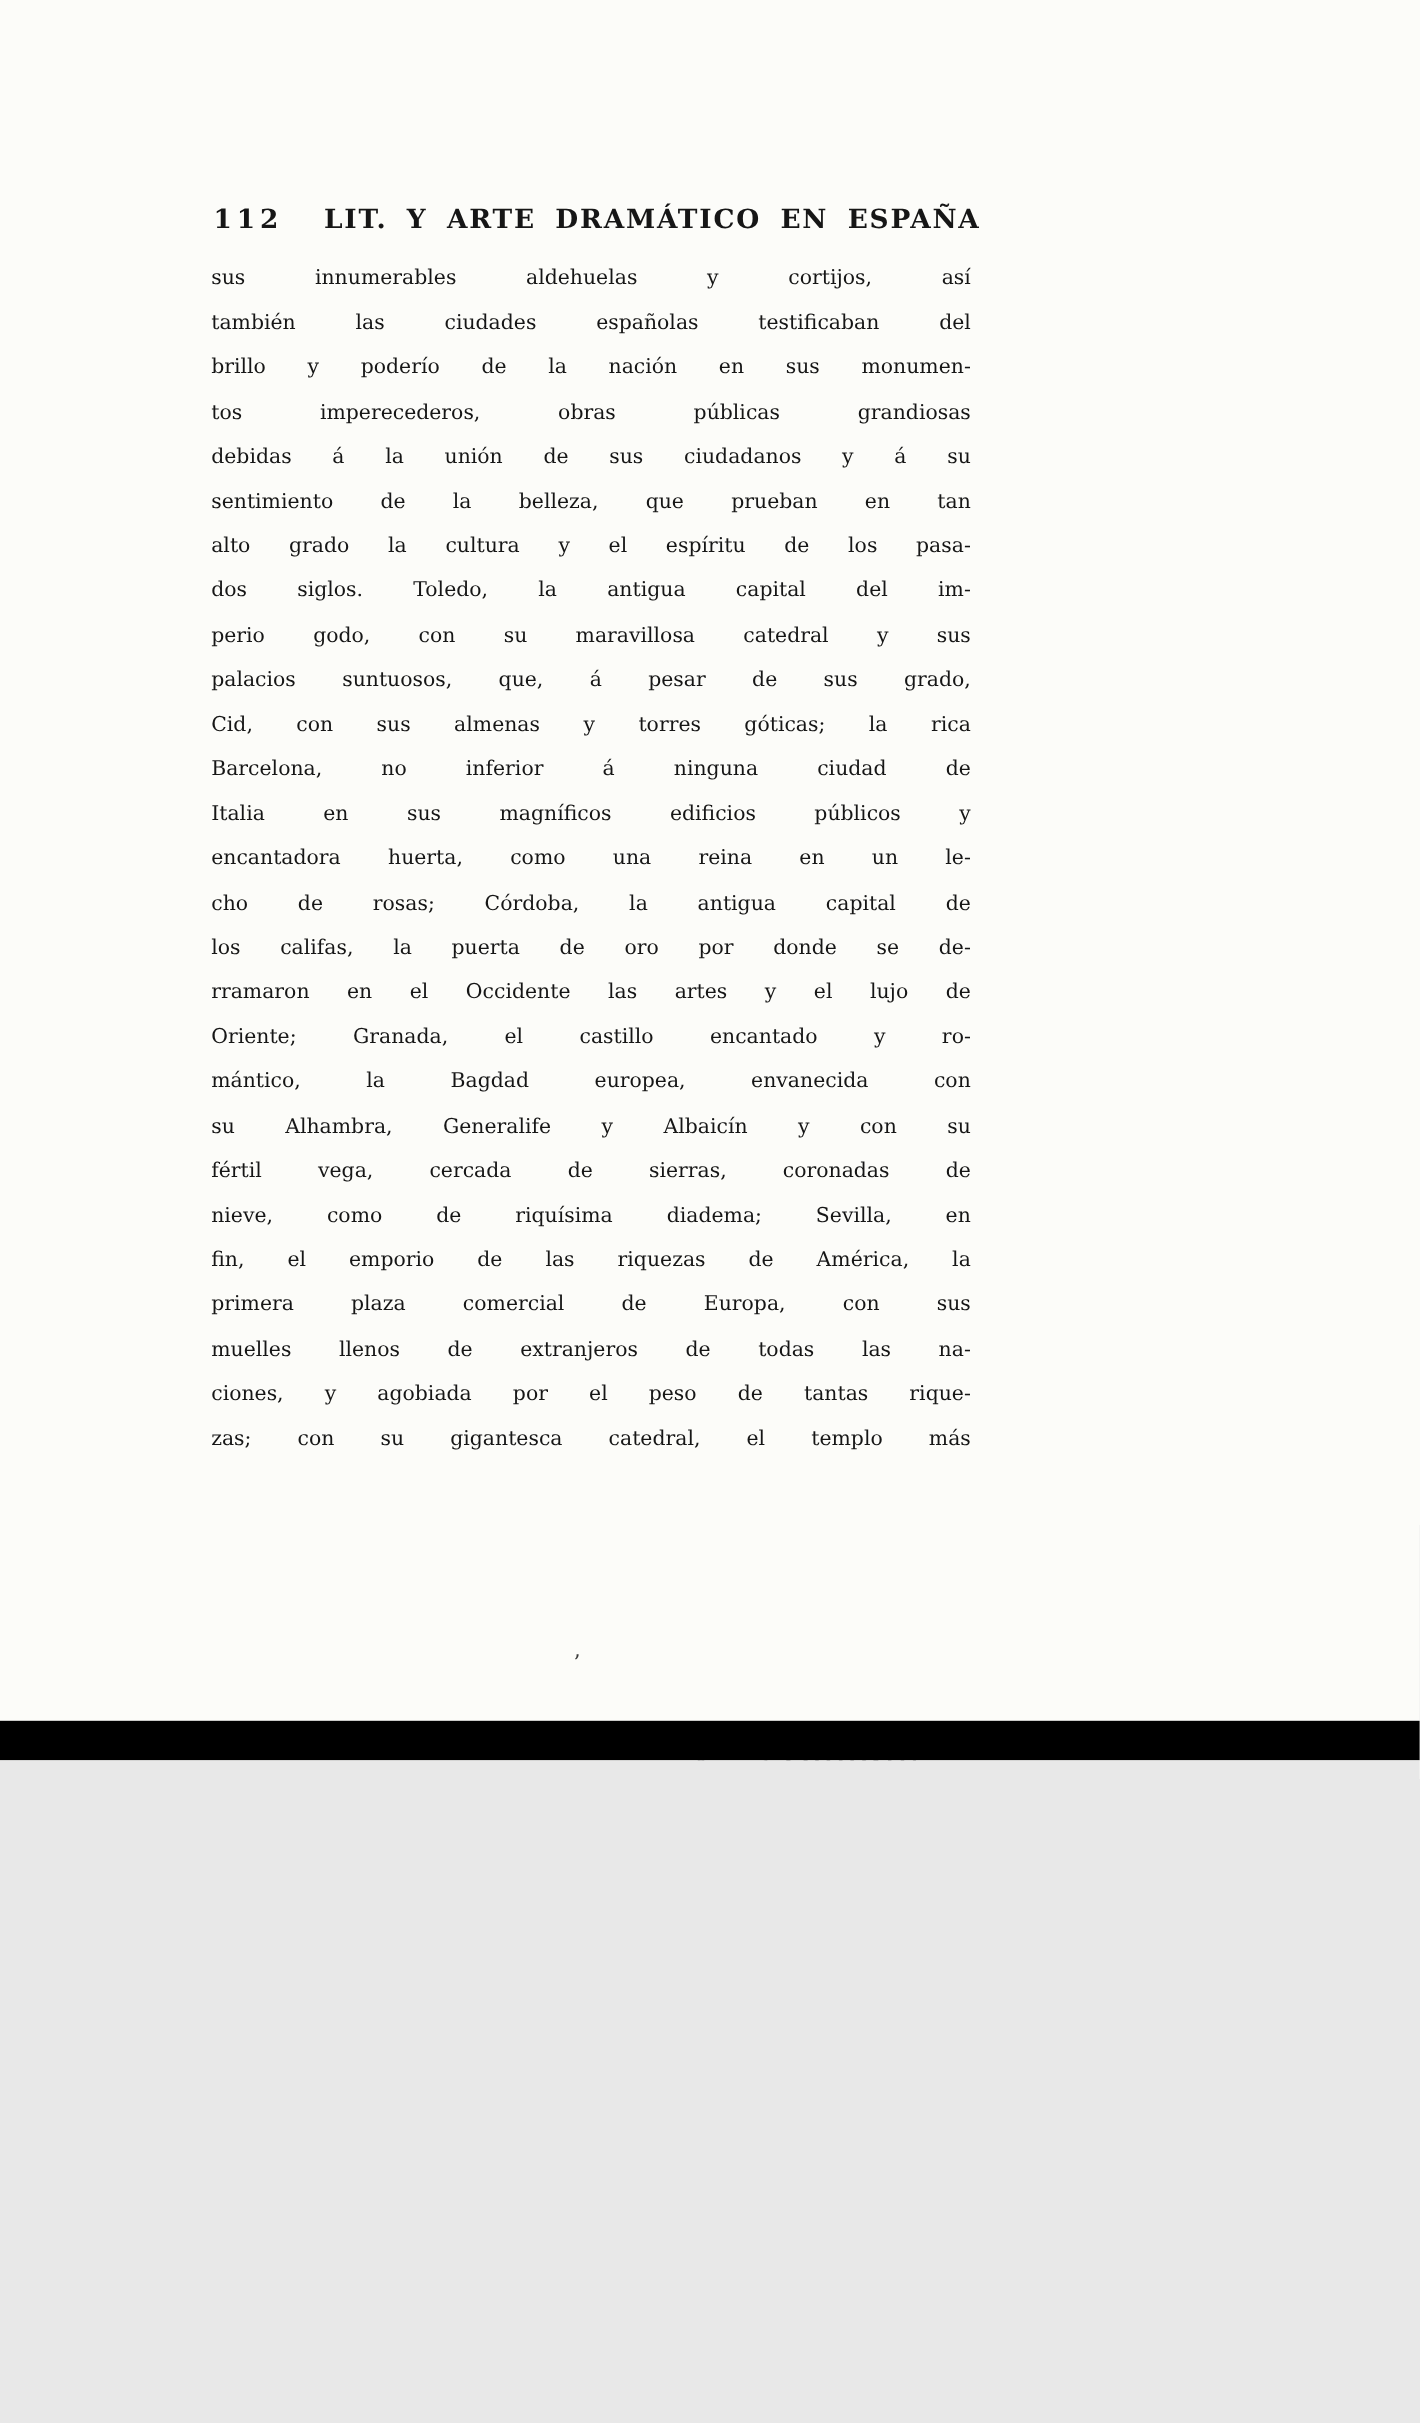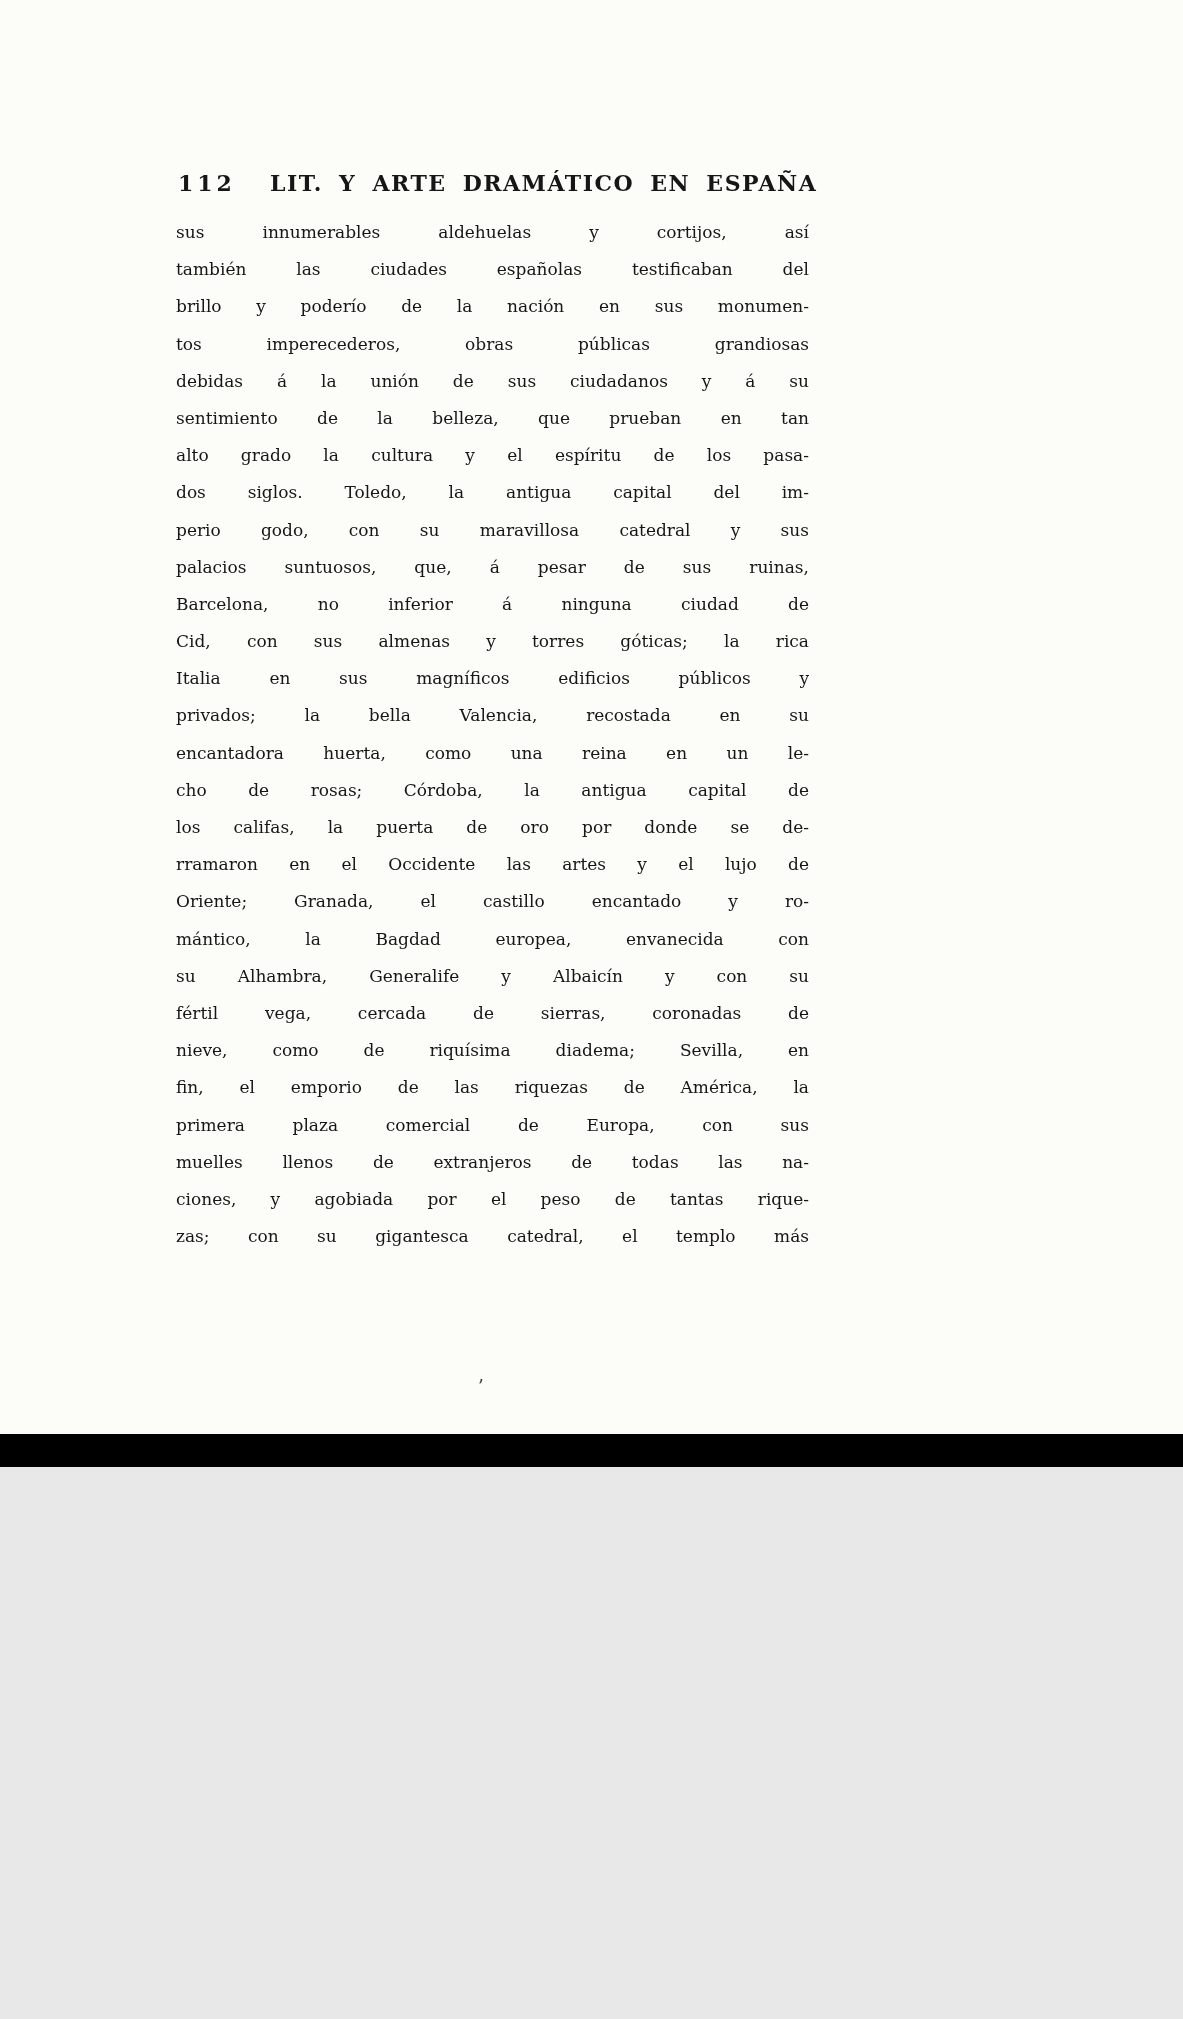--- a/index.html
+++ b/index.html
@@ -108,25 +108,24 @@
   <div class="body-text">
       <div class="line">sus innumerables aldehuelas y cortijos, así</div>
       <div class="line">también las ciudades españolas testificaban del</div>
       <div class="line">brillo y poderío de la nación en sus monumen-</div>
       <div class="line">tos imperecederos, obras públicas grandiosas</div>
       <div class="line">debidas á la unión de sus ciudadanos y á su</div>
       <div class="line">sentimiento de la belleza, que prueban en tan</div>
       <div class="line">alto grado la cultura y el espíritu de los pasa-</div>
       <div class="line">dos siglos. Toledo, la antigua capital del im-</div>
       <div class="line">perio godo, con su maravillosa catedral y sus</div>
-      <div class="line">palacios suntuosos, que, á pesar de sus ruinas,</div>
+      <div class="line">palacios suntuosos, que, á pesar de sus grado,</div>
+      <div class="line">Cid, con sus almenas y torres góticas; la rica</div>
       <div class="line">Barcelona, no inferior á ninguna ciudad de</div>
-      <div class="line">Cid, con sus almenas y torres góticas; la rica</div>
       <div class="line">Italia en sus magníficos edificios públicos y</div>
-      <div class="line">privados; la bella Valencia, recostada en su</div>
       <div class="line">encantadora huerta, como una reina en un le-</div>
       <div class="line">cho de rosas; Córdoba, la antigua capital de</div>
       <div class="line">los califas, la puerta de oro por donde se de-</div>
       <div class="line">rramaron en el Occidente las artes y el lujo de</div>
       <div class="line">Oriente; Granada, el castillo encantado y ro-</div>
       <div class="line">mántico, la Bagdad europea, envanecida con</div>
       <div class="line">su Alhambra, Generalife y Albaicín y con su</div>
       <div class="line">fértil vega, cercada de sierras, coronadas de</div>
       <div class="line">nieve, como de riquísima diadema; Sevilla, en</div>
       <div class="line">fin, el emporio de las riquezas de América, la</div>

